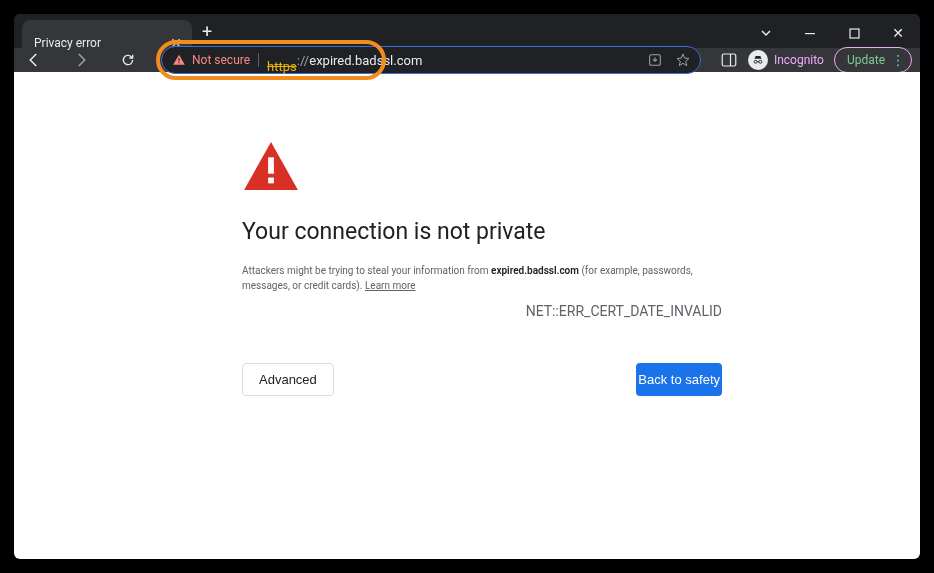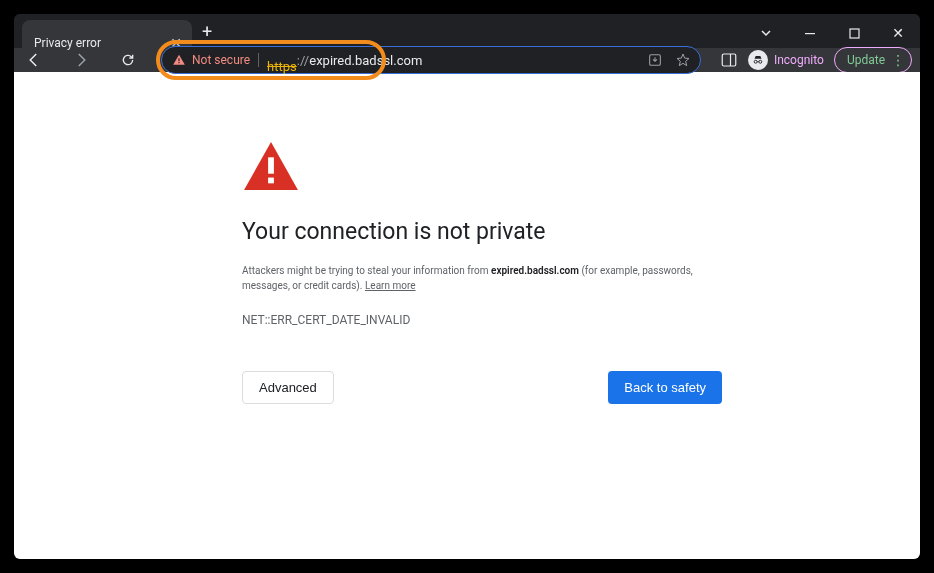--- a/index.html
+++ b/index.html
@@ -13,23 +13,23 @@
   position: absolute; top: 14px; left: 14px; right: 14px; bottom: 14px;
   background: #202124;
   border-radius: 6px;
   overflow: hidden;
   display: flex; flex-direction: column;
 }
 
 .titlebar { height: 34px; display: flex; align-items: flex-end; background: #202124; }
 .tabs { display: flex; align-items: center; padding-left: 8px; height: 34px; }
 .tab {
-  display: flex; align-items: flex-end; gap: 8px;
+  display: flex; align-items: flex-start; gap: 8px;
   background: #35363a; color: #e8eaed;
-  height: 30px; padding: 8px 10px 0 12px;
+  height: 30px; padding: 16px 10px 0 12px;
   border-top-left-radius: 8px; border-top-right-radius: 8px;
   font-size: 12px; min-width: 170px;
   position: relative; top: 4px;
 }
 .tab .close { margin-left: auto; opacity: .8; cursor: pointer; font-size: 14px; line-height: 1; }
 .newtab { color: #e8eaed; font-size: 18px; padding: 0 10px; width: 28px; text-align: center; cursor: pointer; }
 .wincontrols { margin-left: auto; display: flex; }
 .wincontrols .wc {
   width: 44px; height: 30px; color: #e8eaed;
   display: flex; align-items: center; justify-content: center;
@@ -100,29 +100,29 @@
   color: #202124;
 }
 .warn-tri { margin-bottom: 26px; }
 .warn-tri svg { width: 58px; height: 52px; display: block; }
 h1 { font-size: 23px; font-weight: 400; color: #202124; margin-bottom: 18px; }
 .body {
   font-size: 10px; color: #5f6368; line-height: 1.5;
 }
 .body b { color: #202124; font-weight: 600; }
 .body .learn { color: #5f6368; text-decoration: underline; cursor: pointer; }
-.err { font-size: 12px; color: #5f6368; margin-top: 20px; }
+.err { font-size: 14px; color: #5f6368; margin-top: 10px; text-align: right; }
 .btns { display: flex; justify-content: space-between; margin-top: 44px; align-items: center; }
 .btn-adv {
   border: 1px solid #dadce0; background: #fff; color: #202124;
   font-size: 13px; padding: 8px 16px; border-radius: 4px; cursor: pointer; text-align: right;
 }
 .btn-safe {
   border: none; background: #1a73e8; color: #fff;
-  font-size: 13px; padding: 9px 16px; border-radius: 4px; cursor: pointer;
+  font-size: 13px; padding: 9px 2px; border-radius: 4px; cursor: pointer;
 }
 </style>
 </head>
 <body>
 
 <div class="frame">
 
   <div class="titlebar">
     <div class="tabs">
       <div class="tab">

